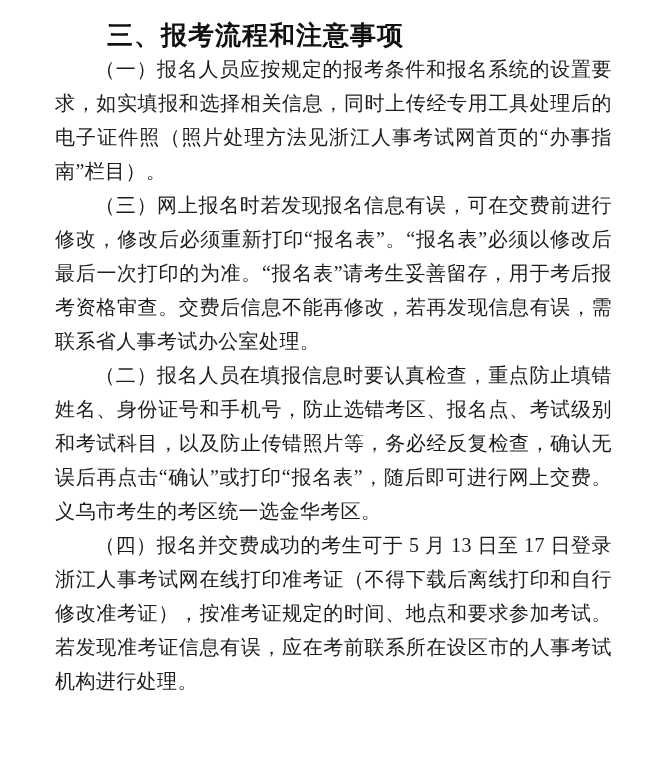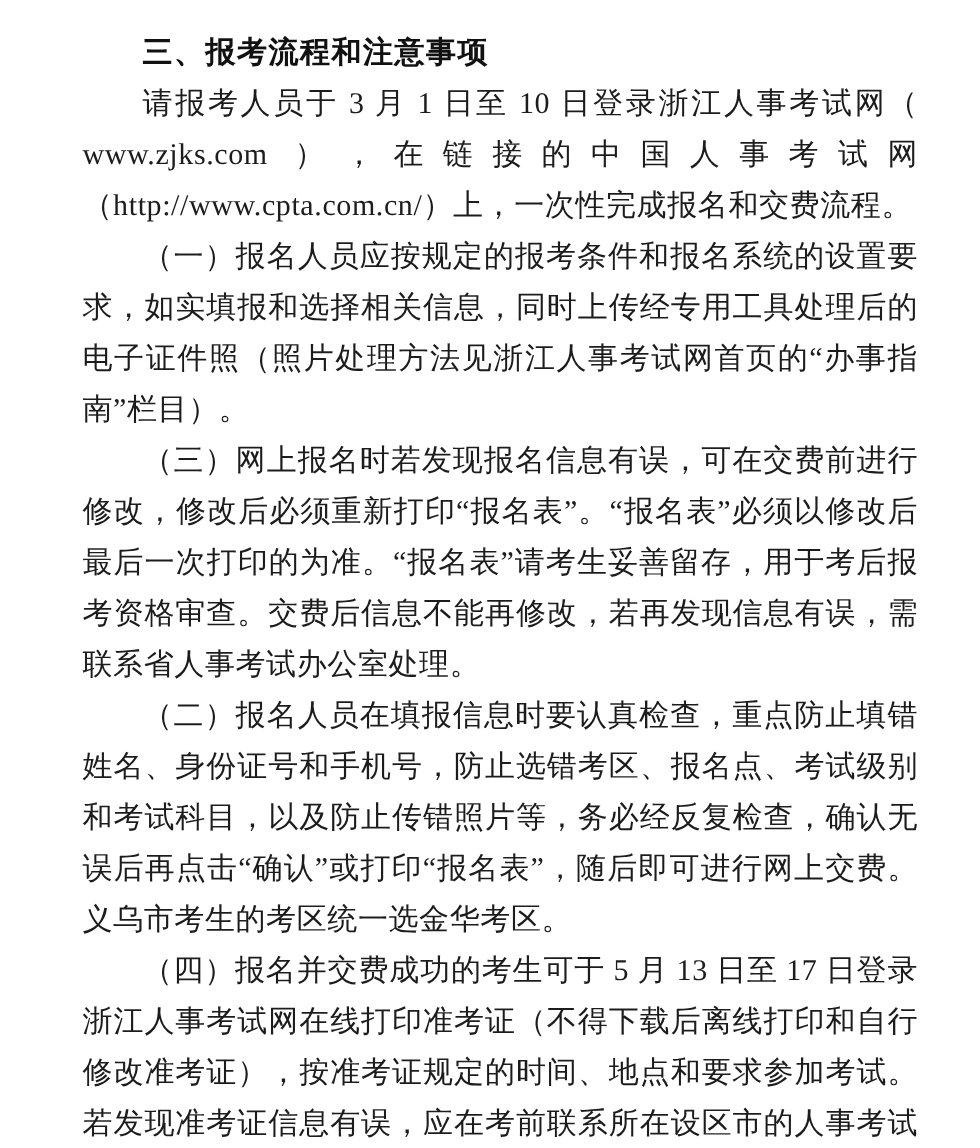--- a/index.html
+++ b/index.html
@@ -14,21 +14,21 @@
     box-sizing: border-box;
     width: 653px;
     height: 765px;
     padding: 18px 41px 0 55px;
     background: #ffffff;
     color: #1c1c1c;
     font-family: "Liberation Serif", "DejaVu Serif", serif;
   }
   .doc-heading {
     margin: 0;
-    font-size: 20px;
+    font-size: 26px;
     line-height: 34px;
     font-weight: bold;
     text-indent: 2em;
     letter-spacing: 1px;
     color: #111111;
     font-family: "Liberation Sans", "DejaVu Sans", sans-serif;
   }
   .doc-paragraph {
     margin: 0;
     font-size: 20px;
@@ -39,21 +39,20 @@
     letter-spacing: 0.4px;
     color: #1c1c1c;
   }
 </style>
 </head>
 <body>
 
 <div class="page">
   <h2 class="doc-heading">三、报考流程和注意事项</h2>
 
-  <p class="doc-paragraph">请报考人员于 3 月 1 日至 10 日登录浙江人事考试网（ www.zjks.com ），在链接的中国人事考试网（http://www.cpta.com.cn/）上，一次性完成报名和交费流程。</p>
 
   <p class="doc-paragraph">（一）报名人员应按规定的报考条件和报名系统的设置要求，如实填报和选择相关信息，同时上传经专用工具处理后的电子证件照（照片处理方法见浙江人事考试网首页的“办事指南”栏目）。</p>
 
   <p class="doc-paragraph">（三）网上报名时若发现报名信息有误，可在交费前进行修改，修改后必须重新打印“报名表”。“报名表”必须以修改后最后一次打印的为准。“报名表”请考生妥善留存，用于考后报考资格审查。交费后信息不能再修改，若再发现信息有误，需联系省人事考试办公室处理。</p>
 
   <p class="doc-paragraph">（二）报名人员在填报信息时要认真检查，重点防止填错姓名、身份证号和手机号，防止选错考区、报名点、考试级别和考试科目，以及防止传错照片等，务必经反复检查，确认无误后再点击“确认”或打印“报名表”，随后即可进行网上交费。义乌市考生的考区统一选金华考区。</p>
 
   <p class="doc-paragraph">（四）报名并交费成功的考生可于 5 月 13 日至 17 日登录浙江人事考试网在线打印准考证（不得下载后离线打印和自行修改准考证），按准考证规定的时间、地点和要求参加考试。若发现准考证信息有误，应在考前联系所在设区市的人事考试机构进行处理。</p>
 </div>
 

